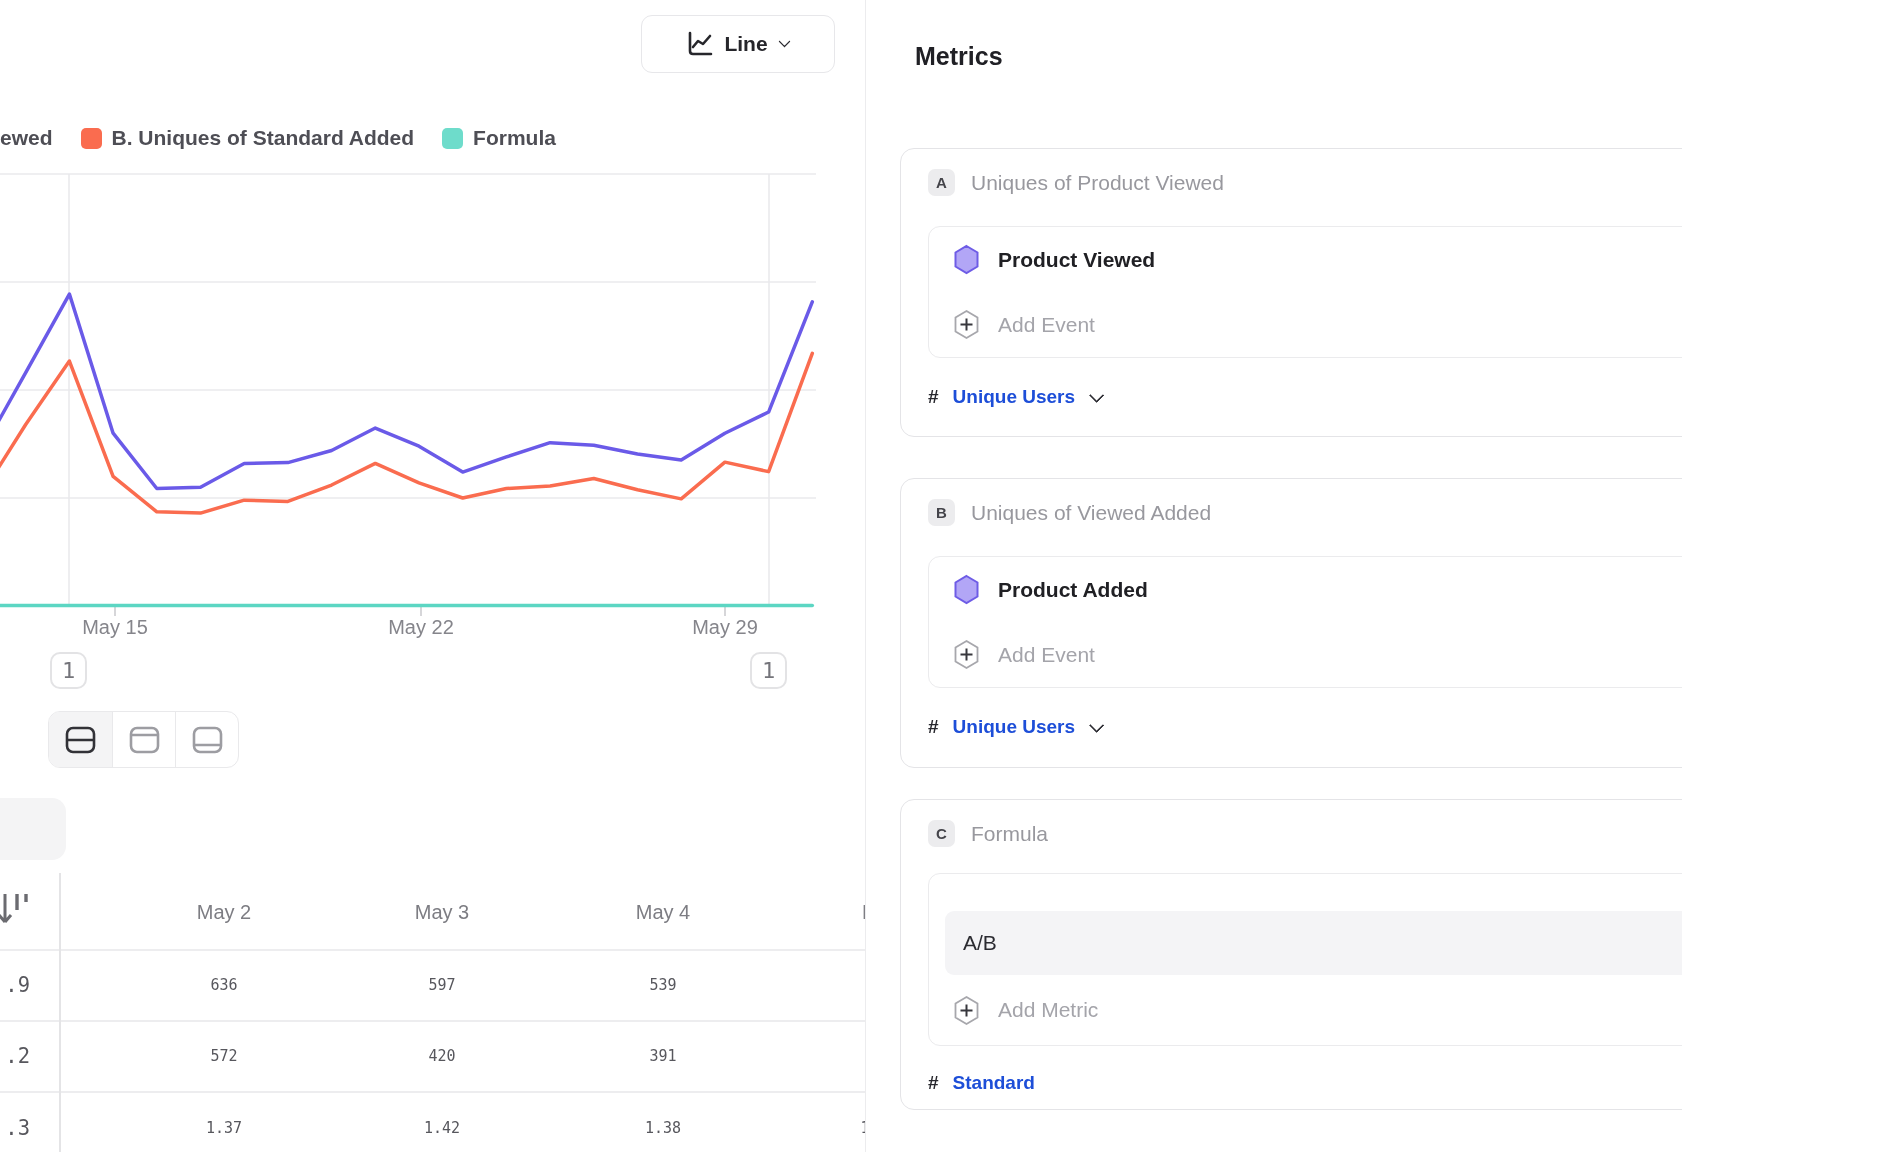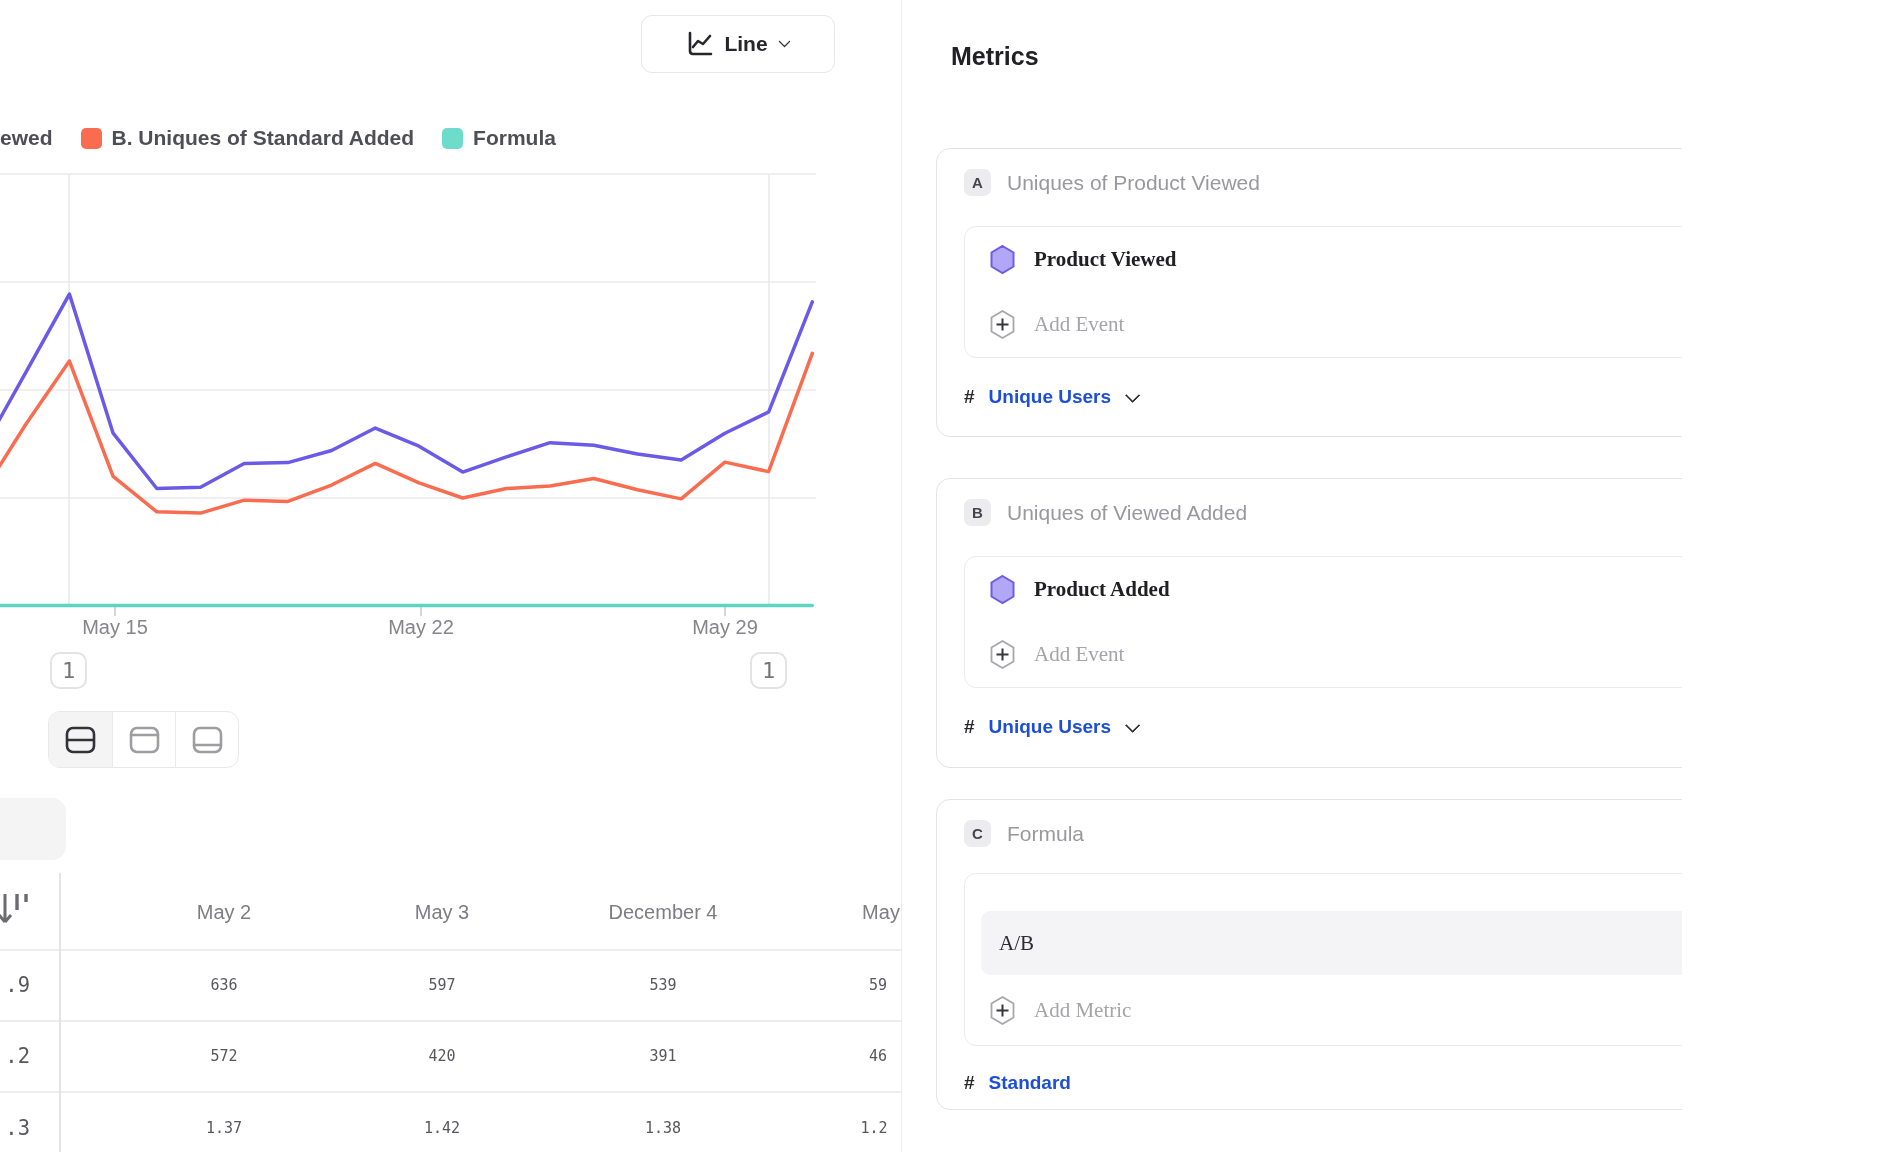--- a/index.html
+++ b/index.html
@@ -42,33 +42,33 @@
   .frozen-divider { position:absolute; left:59px; top:873px; width:1.5px; height:279px; background:#e4e4e6; }
 
   .col-head { position:absolute; transform:translate(-50%,-50%); font-size:20px; font-weight:500; color:#7d7d83; white-space:nowrap; }
   .cell-val { position:absolute; transform:translate(-50%,-50%); font-family:"DejaVu Sans Mono", monospace;
     font-size:15px; color:#57575d; white-space:nowrap; }
   .frozen-val { position:absolute; left:0; width:30px; transform:translateY(-50%); text-align:right; overflow:visible;
     font-family:"DejaVu Sans Mono", monospace; font-size:20.5px; color:#57575d; white-space:nowrap; }
   .sort-ic { position:absolute; left:-9px; top:890px; }
 
   
-  .metrics-panel { position:absolute; left:901px; top:0; width:997px; height:1152px; background:#fff;
+  .metrics-panel { position:absolute; left:865px; top:0; width:997px; height:1152px; background:#fff;
     border-left:1.5px solid #ececee; }
   .mp-head { position:absolute; left:49px; right:52px; top:42px; display:flex; align-items:center; justify-content:space-between; }
   .mp-title { font-size:25px; font-weight:700; color:#202025; }
   .plus-btn { width:28px; height:28px; display:flex; align-items:center; justify-content:center; cursor:pointer; }
 
   .card { position:absolute; left:34px; width:931px; border:1.5px solid #e4e4e7; border-radius:14px; background:#fff; padding:20px 27px; }
   .card-title-row { display:flex; align-items:center; gap:16px; }
   .badge { width:27px; height:27px; border-radius:7px; background:#ececee; display:flex; align-items:center; justify-content:center;
     font-size:15px; font-weight:700; color:#44444a; }
   .card-title { font-size:21px; font-weight:500; color:#98989e; }
 
-  .inner-box { margin-top:30px; border:1.5px solid #ebebed; border-radius:12px; padding:0 24px; background:#fff;font-family:Liberation Serif, serif; }
+  .inner-box { margin-top:30px; border:1.5px solid #ebebed; border-radius:12px; padding:0 24px; background:#fff; }
   .inner-row { height:65px; display:flex; align-items:center; gap:18px; cursor:pointer; }
   .event-name { font-size:21px; font-weight:600; color:#202024; }
   .add-label { font-size:21px; font-weight:500; color:#a4a4aa; }
 
   .measure-row { margin-top:28px; display:flex; align-items:center; gap:14px; cursor:pointer; }
   .hash { font-size:19px; font-weight:700; color:#28282e; }
   .measure-label { font-size:19px; font-weight:700; color:#1d4ed8; }
 
   .formula-field { margin-top:21px; margin-left:-8px; margin-right:-8px; height:64px; background:#f4f4f6; border-radius:9px;
     display:flex; align-items:center; padding:0 18px; }
@@ -158,21 +158,21 @@
       <span class="sort-ic">
         <svg width="40" height="40" viewBox="0 0 40 40" fill="none">
           <path d="M14 4 V32 M14 32 L8 25 M14 32 L20 25" stroke="#6b6b70" stroke-width="3"></path>
           <line x1="26" y1="4" x2="26" y2="20" stroke="#6b6b70" stroke-width="3.4"></line>
           <line x1="35" y1="4" x2="35" y2="12" stroke="#6b6b70" stroke-width="3.4"></line>
         </svg>
       </span>
 
       <span class="col-head" style="left:224px; top:912px;">May 2</span>
       <span class="col-head" style="left:442px; top:912px;">May 3</span>
-      <span class="col-head" style="left:663px; top:912px;">December 4</span>
+      <span class="col-head" style="left:663px; top:912px;">May 4</span>
       <span class="col-head" style="left:881px; top:912px;">May</span>
 
       <div class="tbl-header-sep"></div>
       <div class="row-sep" style="top:1020px;"></div>
       <div class="row-sep" style="top:1091px;"></div>
       <div class="frozen-divider"></div>
 
       <span class="frozen-val" style="top:985px;">.9</span>
       <span class="cell-val" style="left:224px; top:985px;">636</span>
       <span class="cell-val" style="left:442px; top:985px;">597</span>

